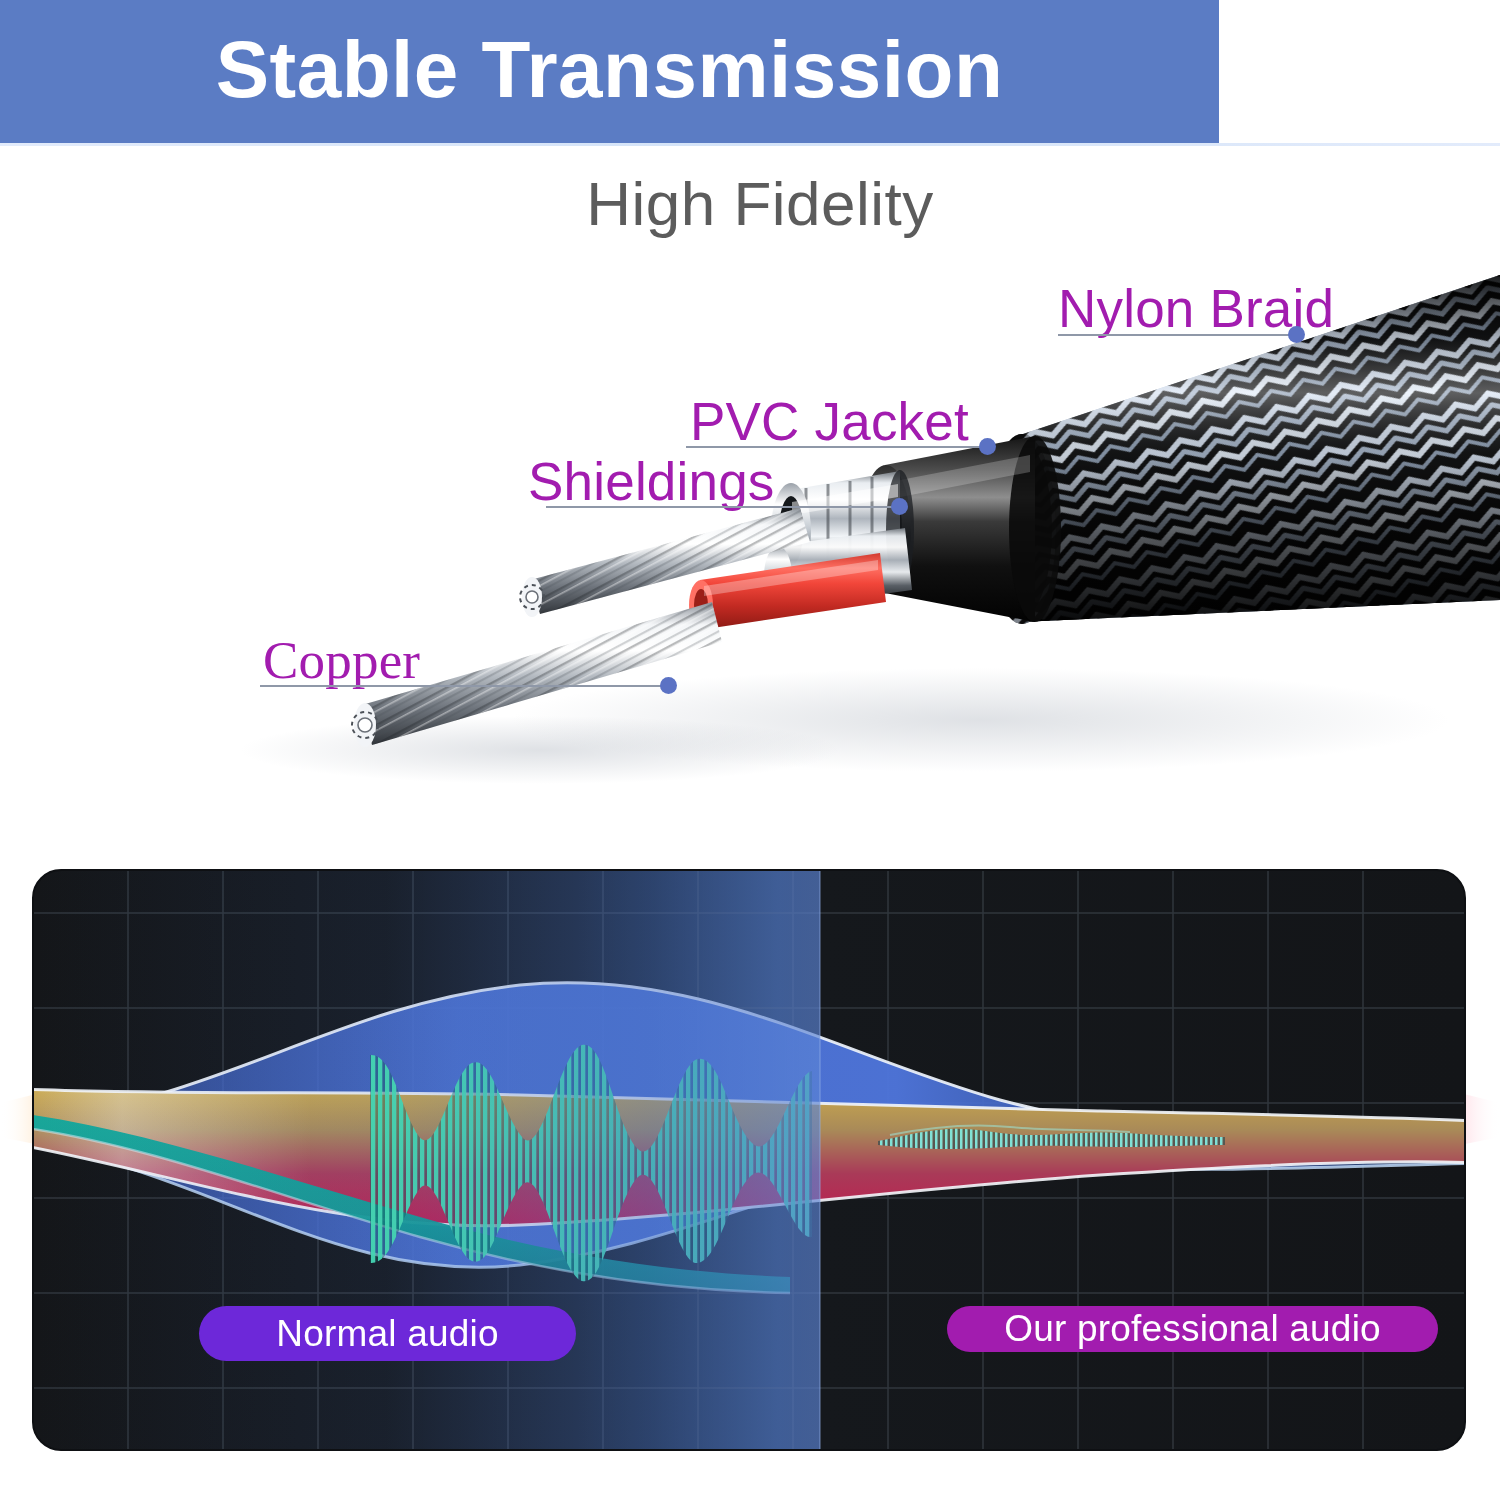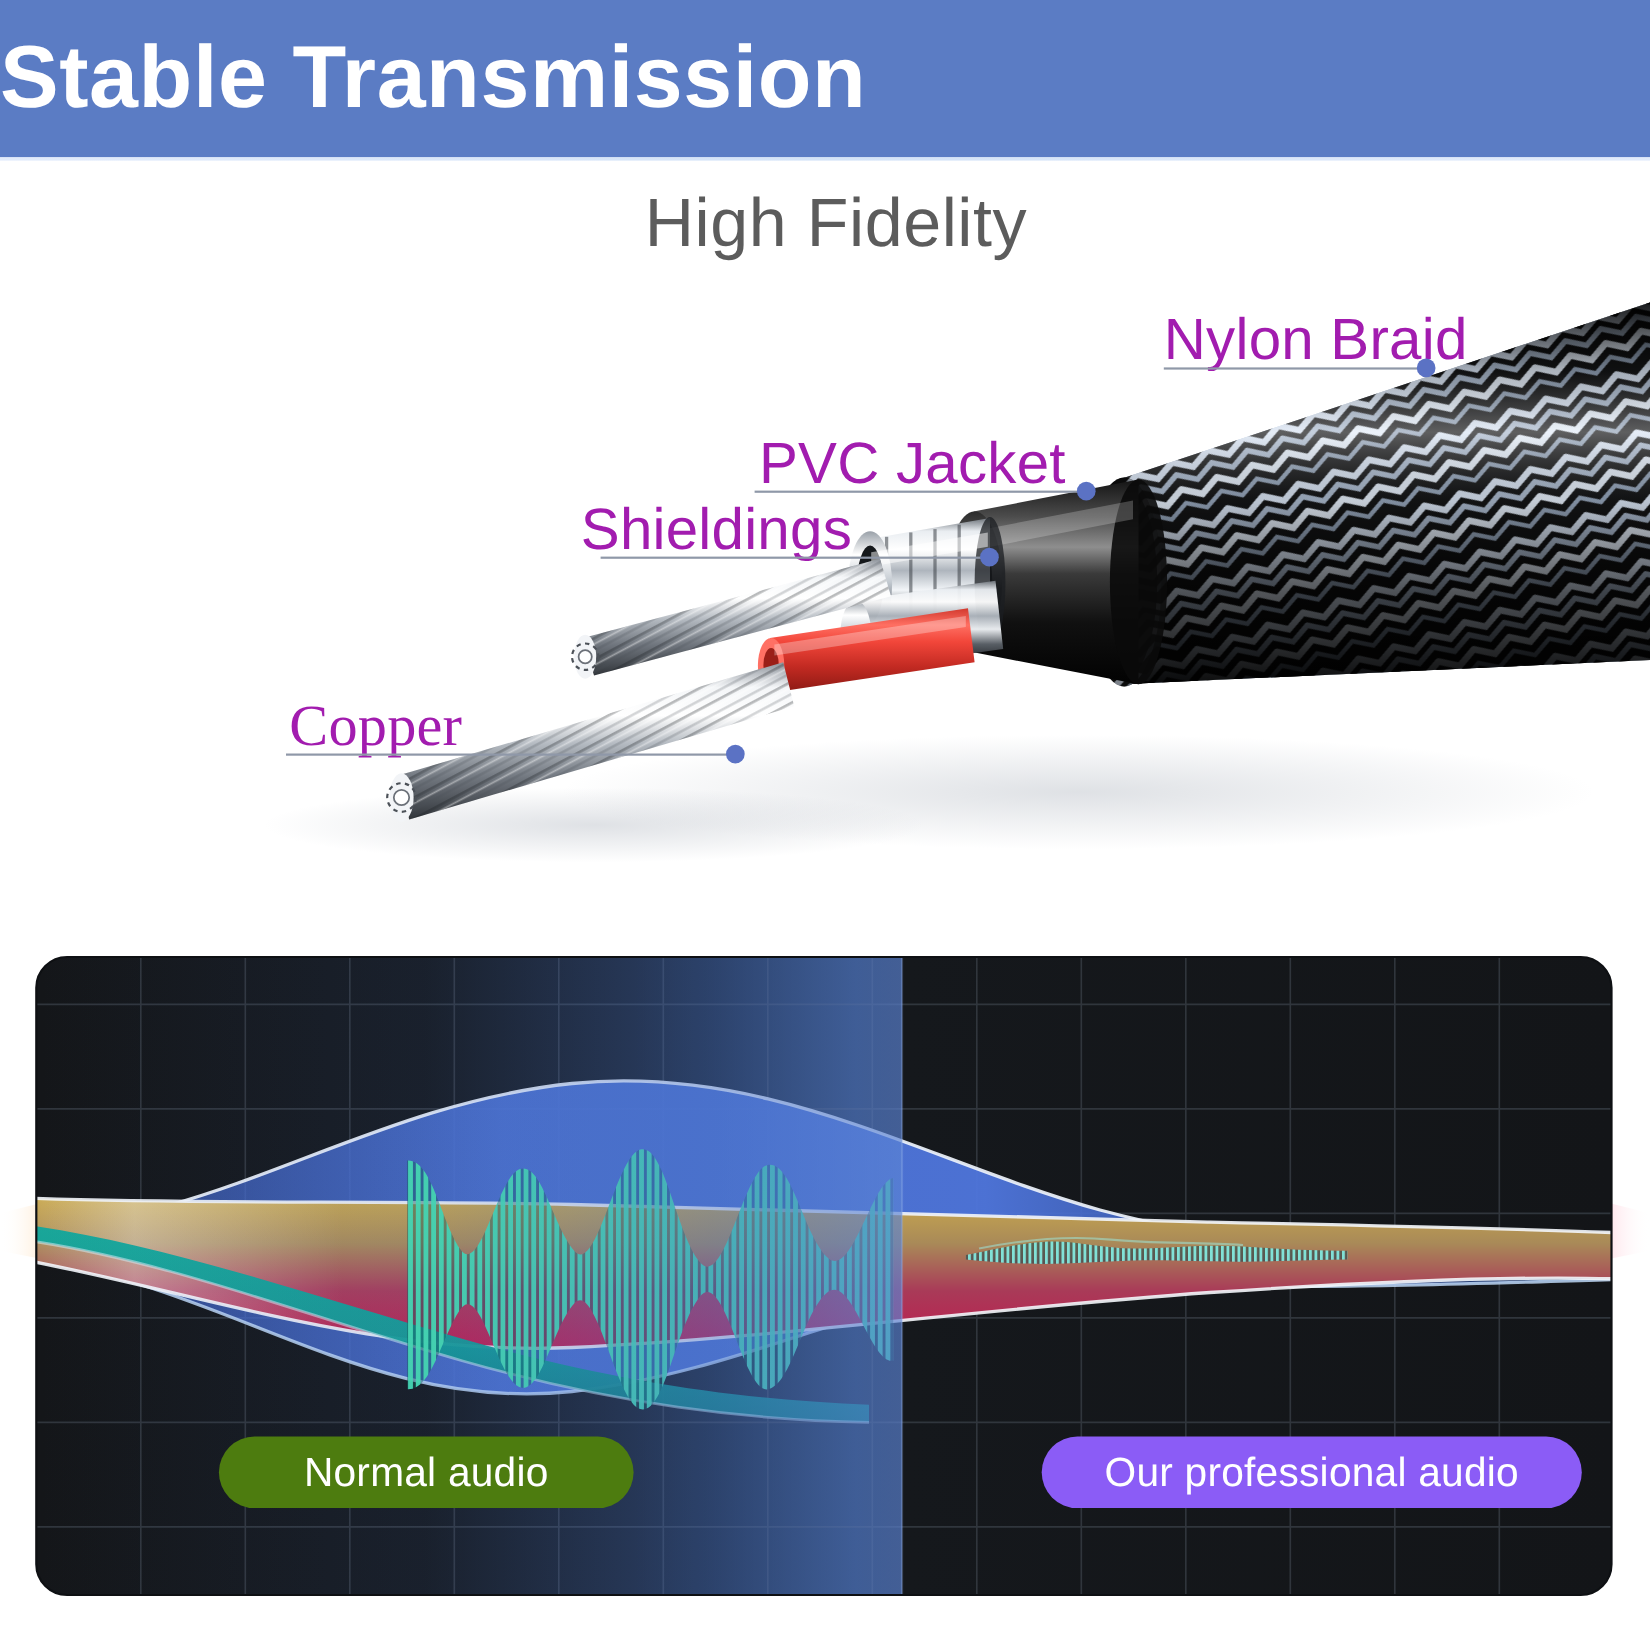--- a/index.html
+++ b/index.html
@@ -14,26 +14,26 @@
     overflow: hidden;
     font-family: "Liberation Sans", sans-serif;
     background: #ffffff;
   }
 
   
   .header-banner {
     position: absolute;
     left: 0;
     top: 0;
-    width: 1500px;
+    width: 1219px;
     height: 143px;
     background: #5b7cc4;
     display: flex;
     align-items: center;
-    justify-content: flex-start;
+    justify-content: center;
   }
   .header-banner .banner-title {
     color: #ffffff;
     font-size: 80px;
     font-weight: bold;
     letter-spacing: 0.5px;
     line-height: 1;
     white-space: nowrap;
     transform: translateY(-2px);
   }
@@ -135,29 +135,29 @@
     border-radius: 999px;
     color: #ffffff;
     font-size: 37px;
     white-space: nowrap;
     letter-spacing: 0.2px;
   }
   .pill-normal {
     left: 199px;
     top: 1306px;
     width: 377px;
-    height: 65px;
-    background: #4d7c0f;
+    height: 55px;
+    background: #6d28d9;
   }
   .pill-pro {
     left: 947px;
     top: 1306px;
     width: 491px;
-    height: 65px;
-    background: #8b5cf6;
+    height: 46px;
+    background: #a21caf;
   }
 </style>
 </head>
 <body>
 
 <div class="header-banner">
   <div class="banner-title">Stable Transmission</div>
 </div>
 <div class="banner-underline"></div>
 

